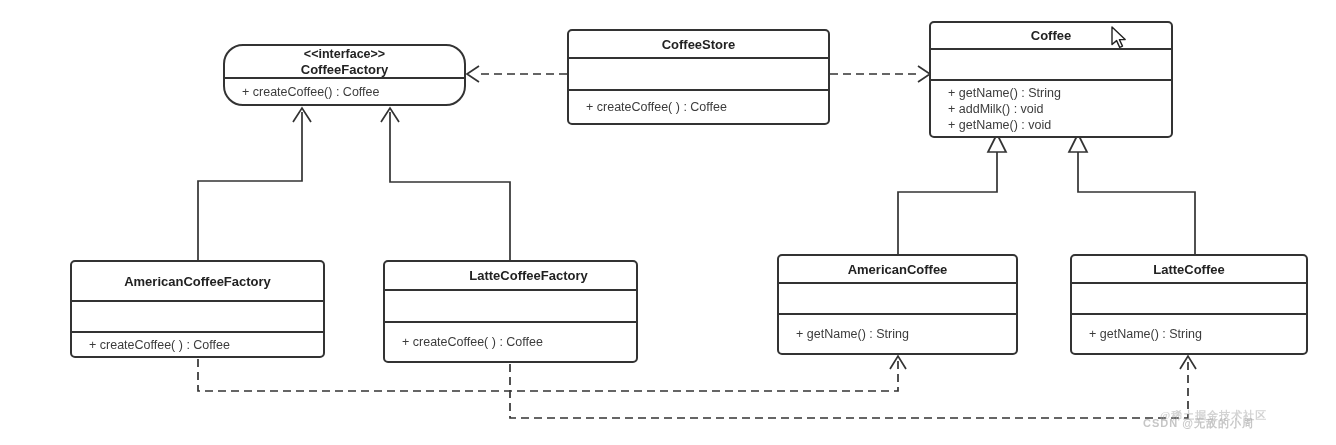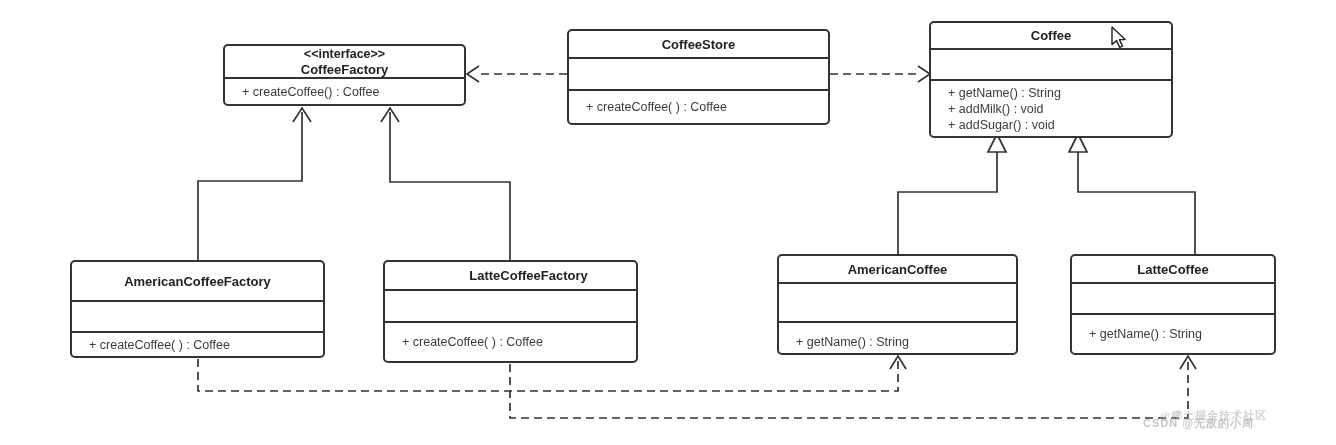--- a/index.html
+++ b/index.html
@@ -98,21 +98,21 @@
       <path d="M198,359 V391 H898 V361" stroke-dasharray="8,5"></path>
       <path d="M890,369 L898,356 L906,369"></path>
     </g>
 
     <g>
       <path d="M510,364 V418 H1188 V361" stroke-dasharray="8,5"></path>
       <path d="M1180,369 L1188,356 L1196,369"></path>
     </g>
   </svg>
 
-  <div class="uml-class" style="left:223px;top:44px;width:243px;height:62px;">
+  <div class="uml-class" style="left:223px;top:44px;width:243px;height:62px;border-radius:20px;">
     <div class="uml-title" style="height:33px;">
       <span class="uml-stereotype">&lt;&lt;interface&gt;&gt;</span>
       <span>CoffeeFactory</span>
     </div>
     <div class="uml-methods">
       <div>+ createCoffee() : Coffee</div>
     </div>
   </div>
 
   <div class="uml-class" style="left:567px;top:29px;width:263px;height:96px;">
@@ -126,21 +126,21 @@
   </div>
 
   <div class="uml-class" style="left:929px;top:21px;width:244px;height:117px;">
     <div class="uml-title" style="height:27px;">
       <span>Coffee</span>
     </div>
     <div class="uml-attrs" style="height:31px;"></div>
     <div class="uml-methods tight">
       <div>+ getName() : String</div>
       <div>+ addMilk() : void</div>
-      <div>+ addSugar() : void</div>
+      <div>+ getName() : void</div>
     </div>
   </div>
 
   <div class="uml-class" style="left:70px;top:260px;width:255px;height:98px;">
     <div class="uml-title" style="height:40px;text-align:right;">
       <span>AmericanCoffeeFactory</span>
     </div>
     <div class="uml-attrs" style="height:31px;"></div>
     <div class="uml-methods">
       <div>+ createCoffee( ) : Coffee</div>
@@ -150,31 +150,31 @@
   <div class="uml-class" style="left:383px;top:260px;width:255px;height:103px;">
     <div class="uml-title" style="height:29px;padding-left:36px;">
       <span>LatteCoffeeFactory</span>
     </div>
     <div class="uml-attrs" style="height:32px;"></div>
     <div class="uml-methods">
       <div>+ createCoffee( ) : Coffee</div>
     </div>
   </div>
 
-  <div class="uml-class" style="left:777px;top:254px;width:241px;height:101px;gap:8px;">
+  <div class="uml-class" style="left:777px;top:254px;width:241px;height:101px;">
     <div class="uml-title" style="height:28px;">
       <span>AmericanCoffee</span>
     </div>
     <div class="uml-attrs" style="height:31px;"></div>
     <div class="uml-methods">
       <div>+ getName() : String</div>
     </div>
   </div>
 
-  <div class="uml-class" style="left:1070px;top:254px;width:206px;height:101px;">
+  <div class="uml-class" style="left:1070px;top:254px;width:238px;height:101px;">
     <div class="uml-title" style="height:28px;">
       <span>LatteCoffee</span>
     </div>
     <div class="uml-attrs" style="height:31px;"></div>
     <div class="uml-methods">
       <div>+ getName() : String</div>
     </div>
   </div>
 
   <div id="wm-juejin" class="watermark">@稀土掘金技术社区</div>

